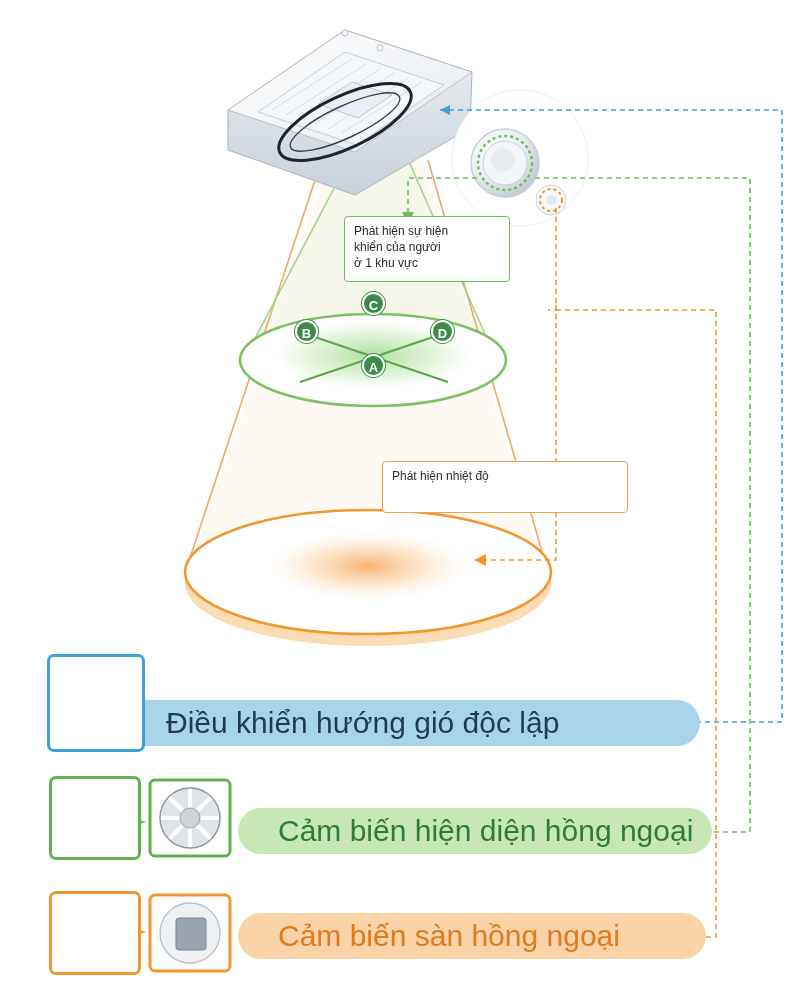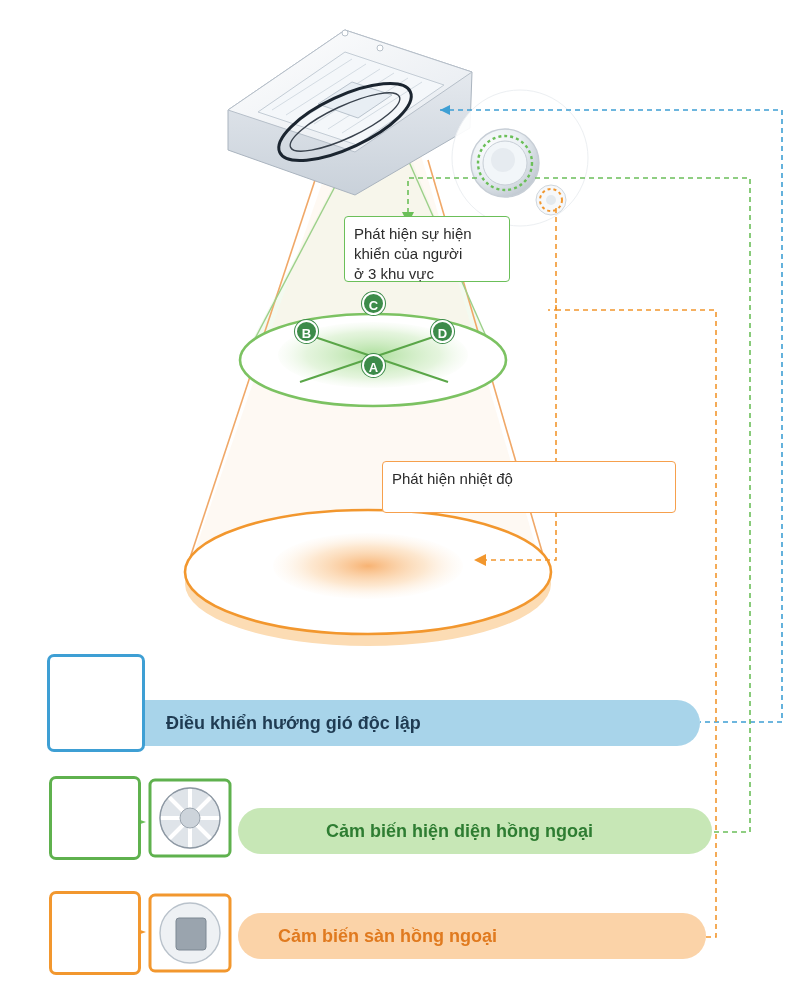--- a/index.html
+++ b/index.html
@@ -20,21 +20,21 @@
     width: 800px;
     height: 982px;
   }
 
   
   .callout {
     position: absolute;
     background: #ffffff;
     border: 1.5px solid #6bbf59;
     border-radius: 4px;
-    font-size: 15px;
+    font-size: 12px;
     line-height: 1.32;
     color: #2b2b2b;
     padding: 7px 9px;
     box-sizing: border-box;
   }
   .callout.orange { border-color: #f6a04d; }
 
   
   .zone-badge {
     position: absolute;
@@ -56,29 +56,29 @@
   .legend-row { position: absolute; }
   .legend-bar {
     position: absolute;
     height: 46px;
     border-radius: 23px;
     display: flex;
     align-items: center;
     box-sizing: border-box;
   }
   .legend-label {
-    font-size: 18px;
-    font-weight: bold;
+    font-size: 30px;
+    font-weight: normal;
     white-space: nowrap;
   }
   .legend-bar.blue { background: #a8d4ea; }
   .legend-bar.green { background: #c7e7b6; }
   .legend-bar.orange { background: #fbd3a8; }
   .legend-label.blue { color: #1f3b52; }
-  .legend-label.green { color: #2e7d32; margin-left: 48px; }
+  .legend-label.green { color: #2e7d32; }
   .legend-label.orange { color: #e07a1f; }
 
   .thumb {
     position: absolute;
     background: #ffffff;
     box-sizing: border-box;
     overflow: hidden;
   }
   .thumb.blue { border: 3px solid #3e9fd4; border-radius: 7px; }
   .thumb.green { border: 3px solid #5fb14e; border-radius: 7px; }
@@ -245,24 +245,24 @@
       <rect x="150" y="895" width="80" height="76" rx="5" fill="#ffffff" stroke="#f2972e" stroke-width="3"></rect>
       <circle cx="190" cy="933" r="30" fill="#eef1f4" stroke="#b9c2cb" stroke-width="1.4"></circle>
       <rect x="176" y="918" width="30" height="32" rx="3" fill="#9aa4ae"></rect>
       <rect x="176" y="918" width="30" height="32" rx="3" fill="none" stroke="#7d8893" stroke-width="1"></rect>
     </g>
   </svg>
 
   <div class="callout" style="left:344px; top:216px; width:166px; height:66px;">
     <div>Phát hiện sự hiện</div>
     <div>khiển của người</div>
-    <div>ở 3 khu vực</div>
-  </div>
-
-  <div class="callout orange" style="left:382px; top:461px; width:294px; height:52px;">
+    <div>ở 1 khu vực</div>
+  </div>
+
+  <div class="callout orange" style="left:382px; top:461px; width:246px; height:52px;">
     <div>Phát hiện nhiệt độ</div>
   </div>
 
   <div class="zone-badge" style="left:362px; top:292px;">C</div>
   <div class="zone-badge" style="left:295px; top:320px;">B</div>
   <div class="zone-badge" style="left:431px; top:320px;">D</div>
   <div class="zone-badge" style="left:362px; top:354px;">A</div>
 
   <div class="legend-row">
     <div class="legend-bar blue" style="left:118px; top:700px; width:582px; padding-left:48px;">

